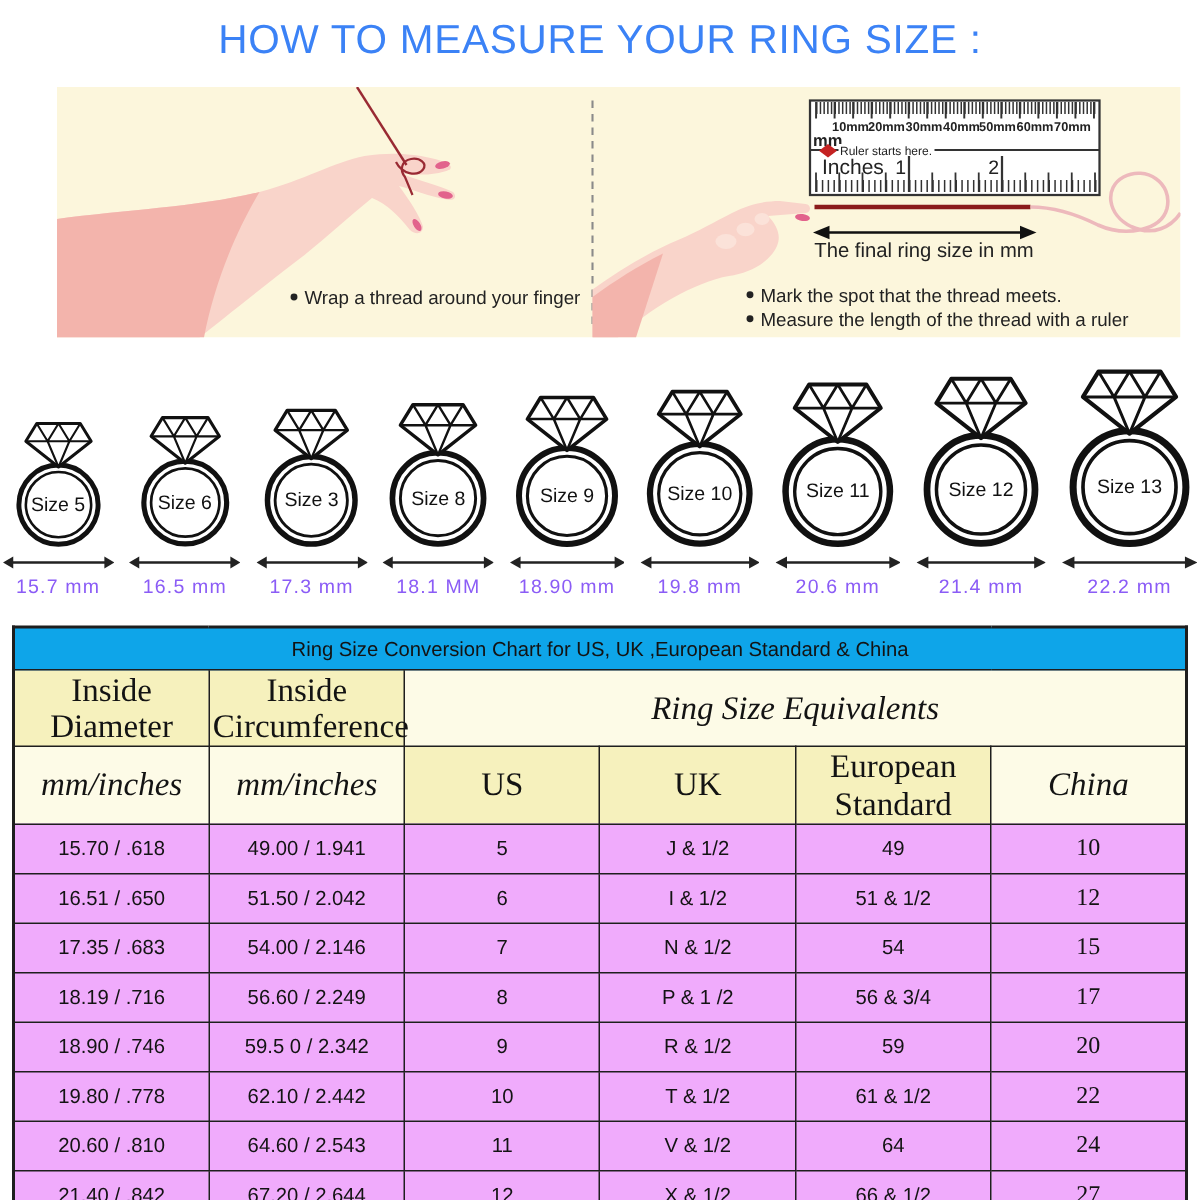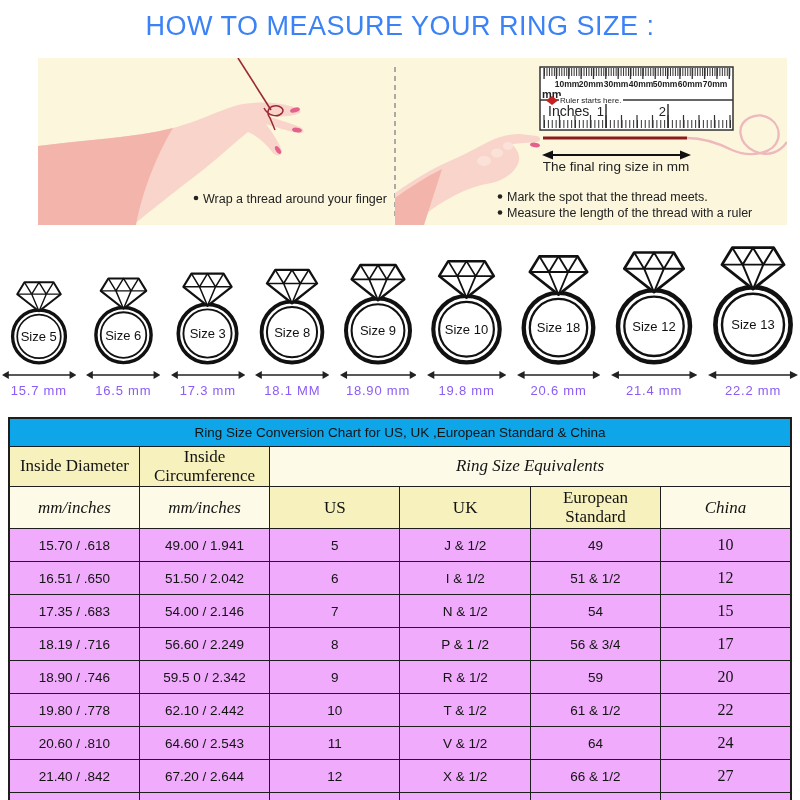--- a/index.html
+++ b/index.html
@@ -34,21 +34,21 @@
   .ring-measure{font-size:13px;letter-spacing:.8px;margin-top:3px;color:#8b5cf6;white-space:nowrap;}
 
   
   .conv-table{
     position:absolute;left:8px;top:417px;width:784px;
     border-collapse:collapse;table-layout:fixed;text-align:center;color:#131313;
     border:2.4px solid #1e1e1e;
   }
   .conv-table th,.conv-table td{border:1.6px solid #1e1e1e;padding:1px 2px;font-weight:400;vertical-align:middle;}
   .t-title{height:25px;font-size:13.5px;background:#0ea5e9;margin-left:48px;}
-  .h-serif{font-family:"Liberation Serif", serif;font-size:17px;line-height:1.1;}
+  .h-serif{font-family:"Liberation Serif", serif;font-size:22px;line-height:1.1;}
   .row-h1 th{height:37px;}
   .row-h2 th{height:39px;}
   .bg-yellow{background:#f6f1bd;}
   .bg-cream{background:#fdfbe7;font-style:italic;}
   .conv-table tbody td{height:30px;font-size:13.5px;background:#f0abfc;}
   .conv-table tbody td.serif-col{font-family:"Liberation Serif", serif;font-size:16px;}
 </style>
 </head>
 <body>
 
@@ -246,21 +246,21 @@
   <div class="ring-item">
     <div class="ring-figure">
       <svg class="ring-svg" viewBox="0 0 100 130" style="width: 87px; height: 113.1px;">
         <circle cx="50" cy="87" r="40" fill="none" stroke="#111" stroke-width="5"></circle>
         <circle cx="50" cy="87" r="33" fill="none" stroke="#111" stroke-width="2.6"></circle>
         <g>
           <polygon points="28,5 72,5 83,23 50,49 17,23" fill="#fff" stroke="#111" stroke-width="3" stroke-linejoin="round"></polygon>
           <path d="M17,23 H83 M28,5 L39,23 L50,5 L61,23 L72,5 M39,23 L50,49 M61,23 L50,49" fill="none" stroke="#111" stroke-width="2.1" stroke-linejoin="round"></path>
         </g>
       </svg>
-      <div class="ring-label">Size 18</div>
+      <div class="ring-label">Size 11</div>
     </div>
     <svg class="arrow-svg" viewBox="0 0 120 10" preserveAspectRatio="none">
       <line x1="9" y1="5" x2="111" y2="5" stroke="#222" stroke-width="1.7"></line>
       <polygon points="0,5 11,1 11,9" fill="#222"></polygon>
       <polygon points="120,5 109,1 109,9" fill="#222"></polygon>
     </svg>
     <div class="ring-measure">20.6 mm</div>
   </div>
 
   <div class="ring-item">

